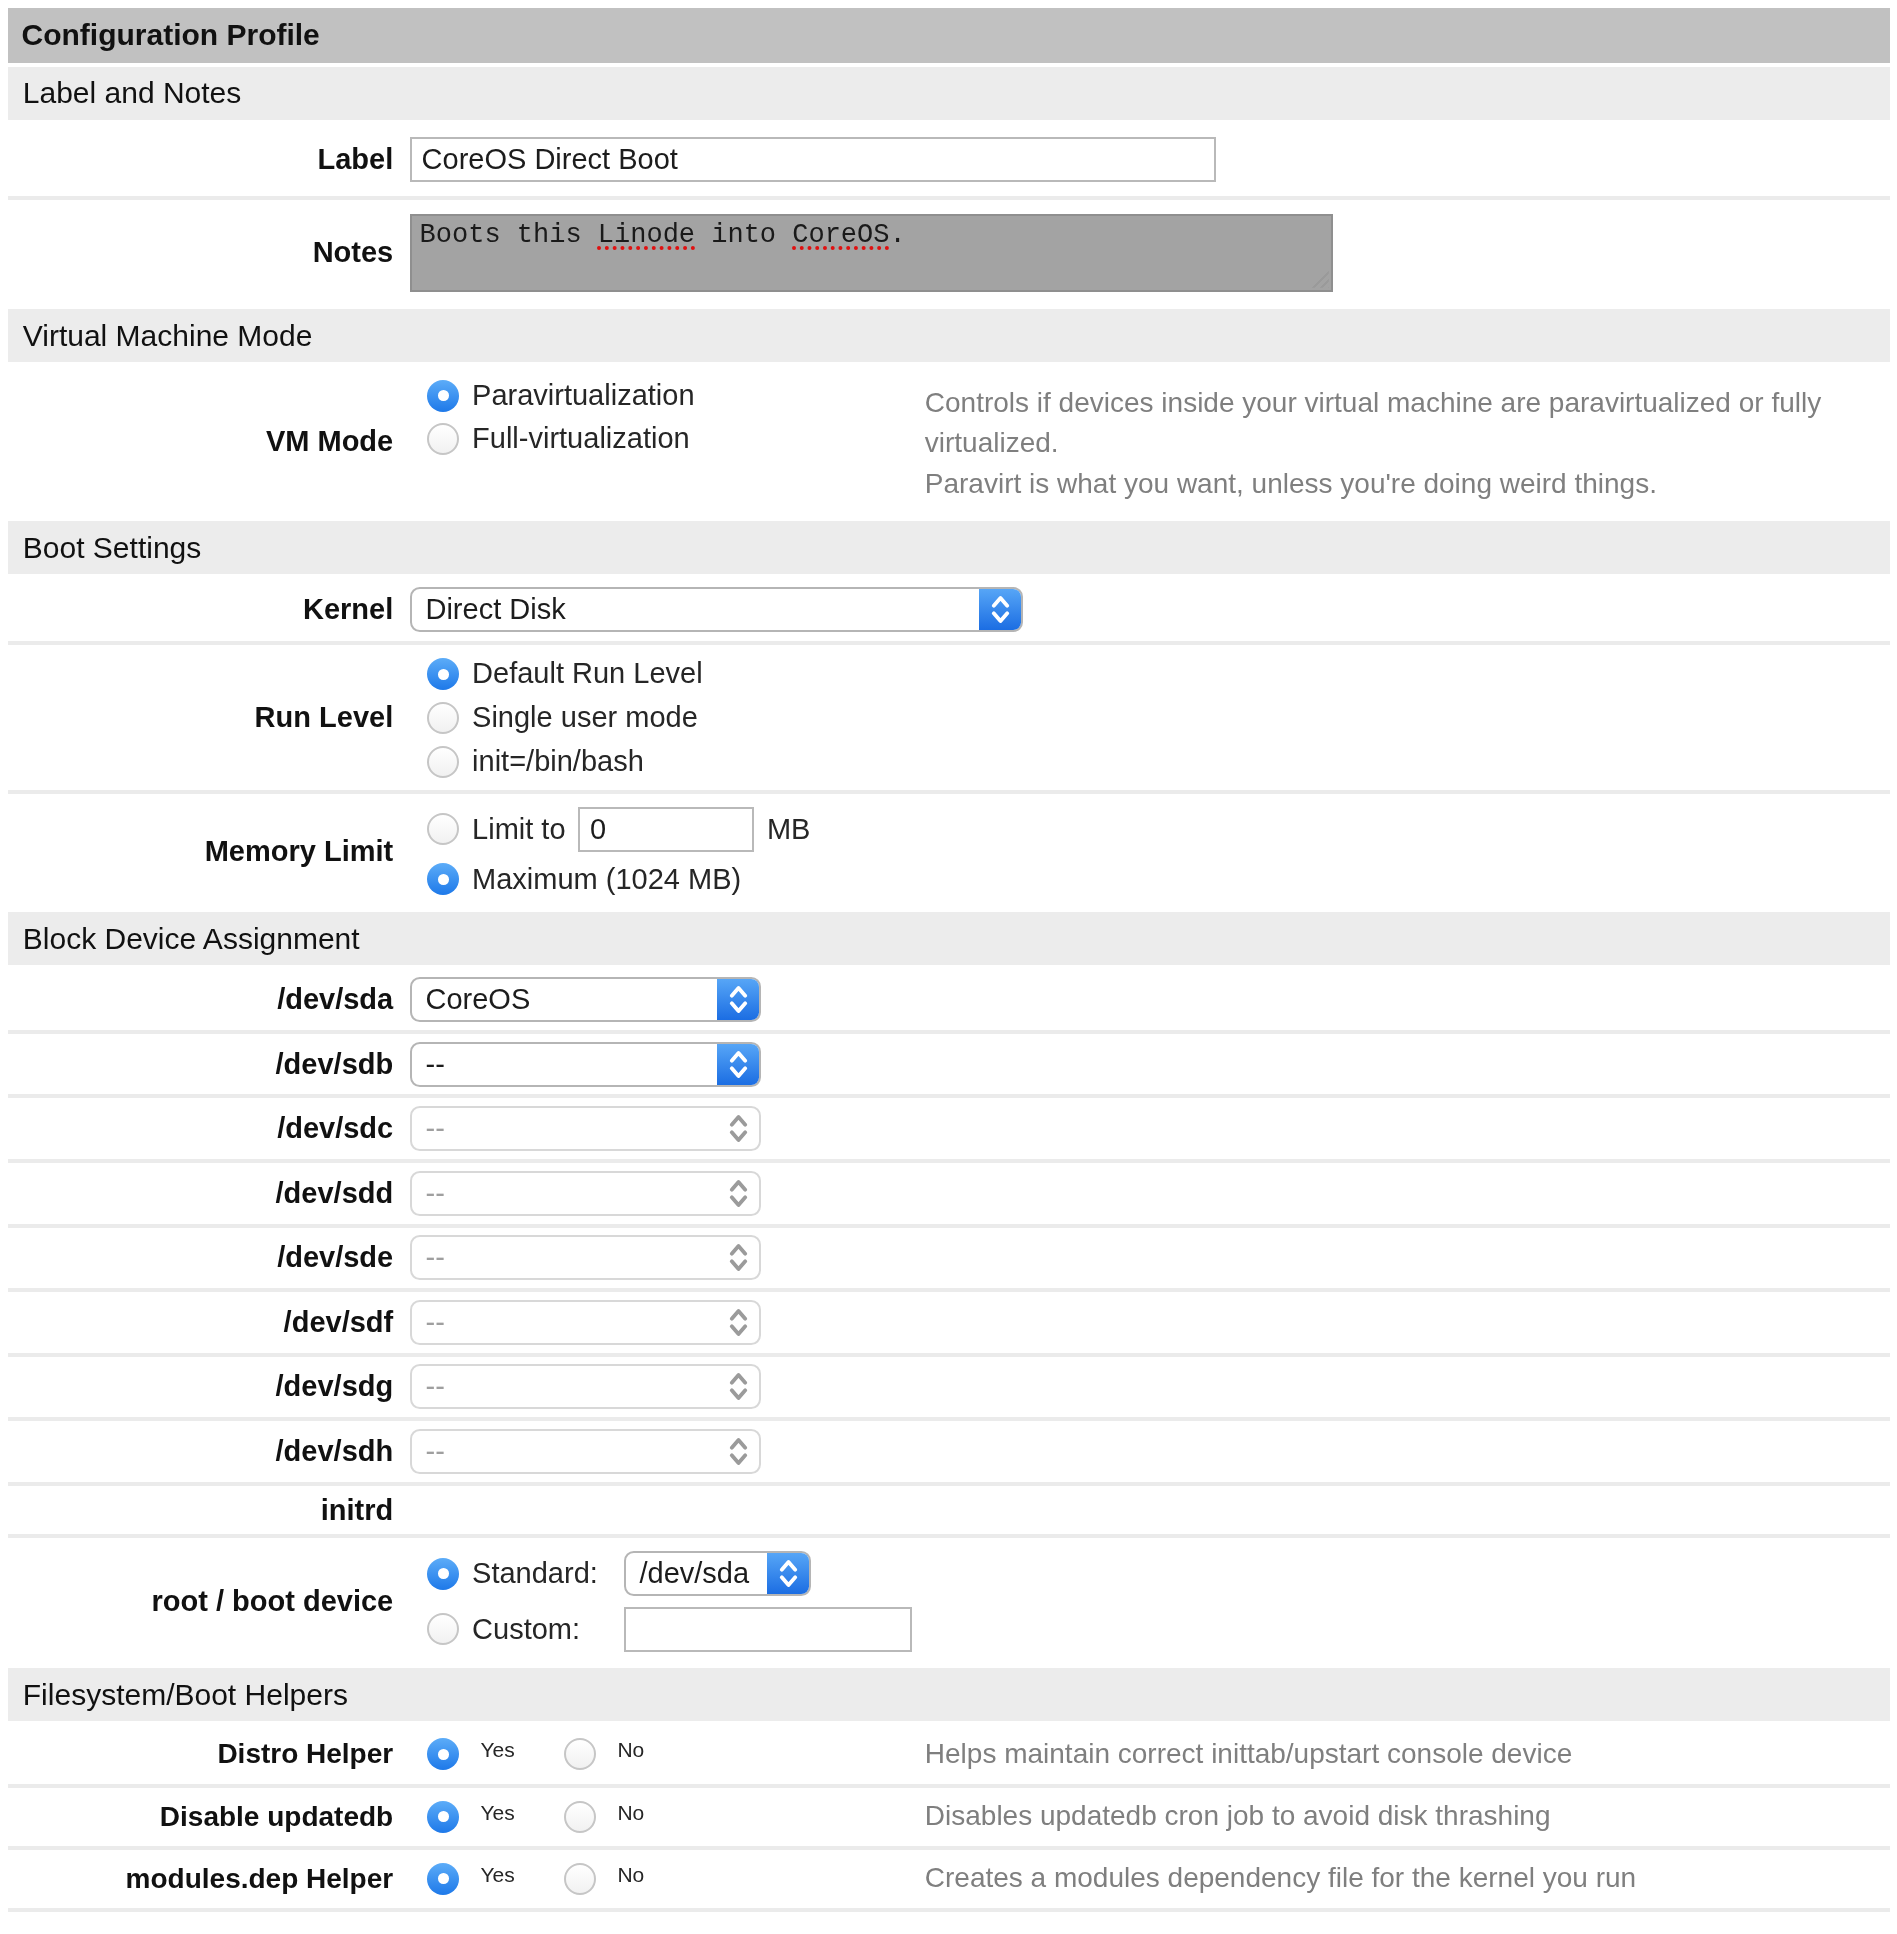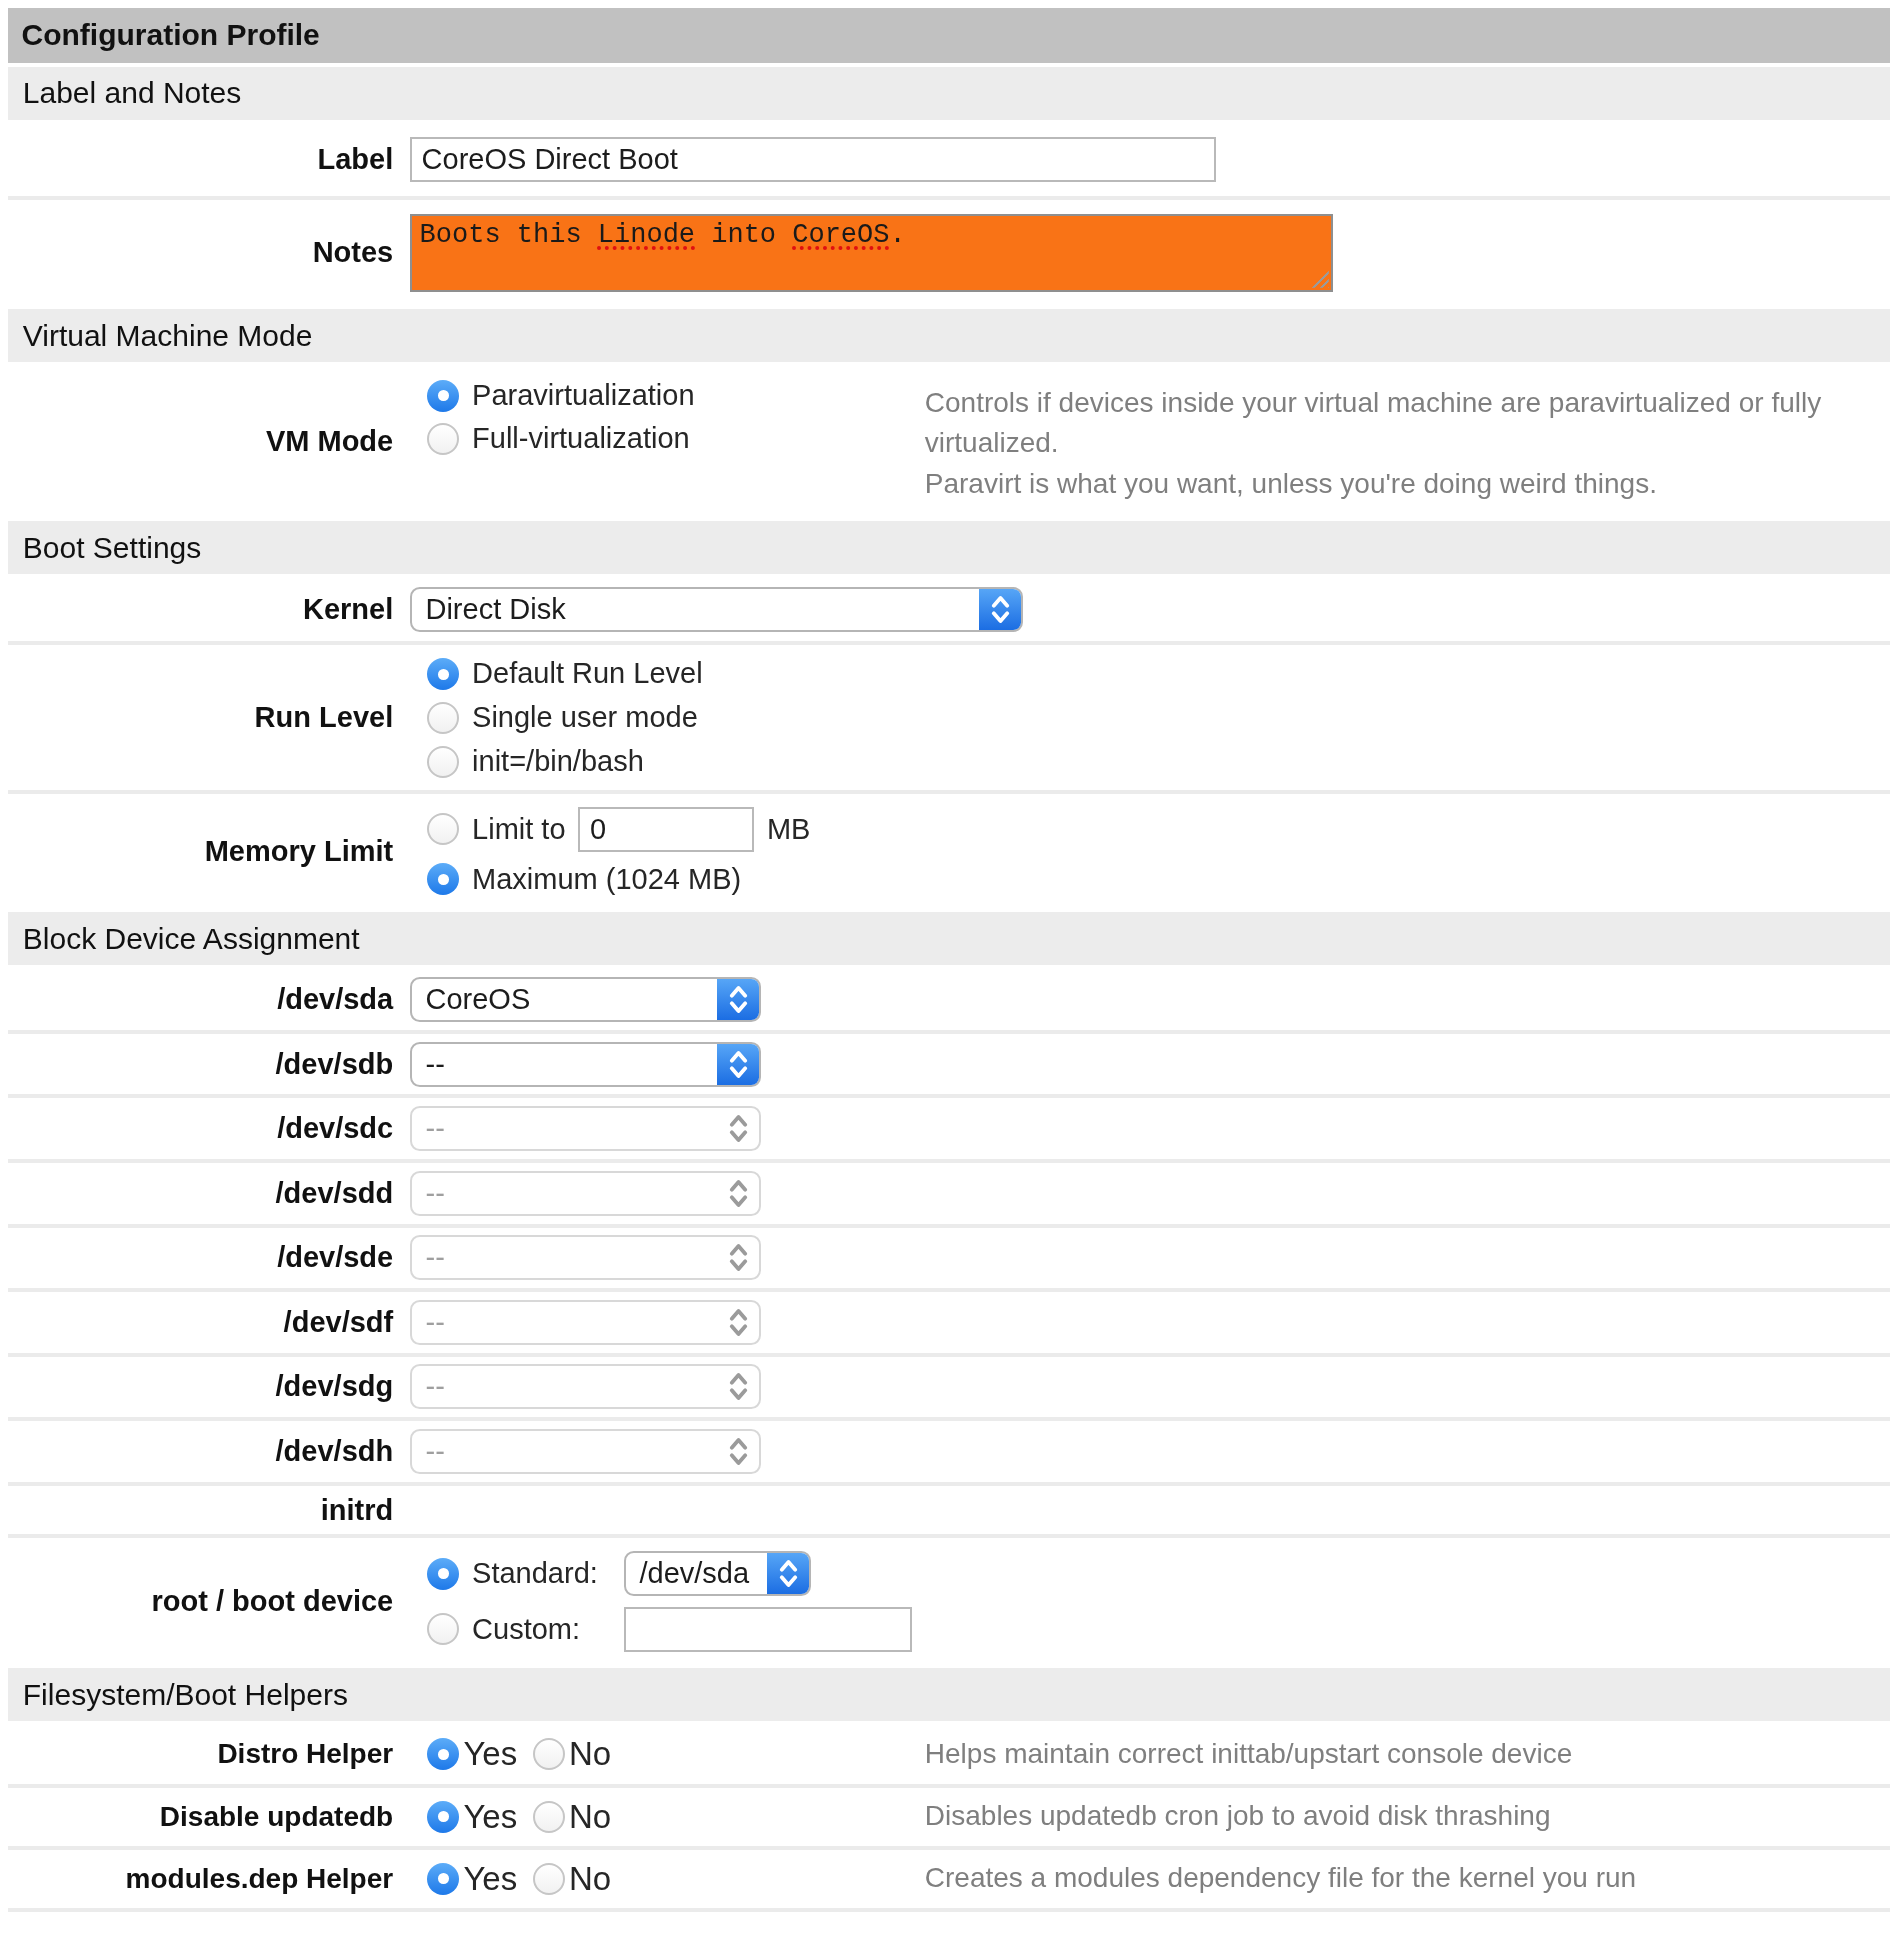--- a/index.html
+++ b/index.html
@@ -34,21 +34,21 @@
   input[type="text"] {
     border: 2px solid #b9b9b9; height: 45px; font-size: 29px;
     font-family: "Liberation Sans", sans-serif; padding: 0 9.8px; color: #1c1c1c;
     background: #fff; outline: none;
   }
   .label-input { width: 806px; }
   .mem-input { width: 176px; border-color: #b3b3b3; }
   .custom-input { width: 288px; }
 
   .notes-box {
-    width: 923px; height: 78px; border: 2px solid #8f8f8f; background: #f97316;
+    width: 923px; height: 78px; border: 2px solid #8f8f8f; background: #a3a3a3;
     font-family: "Liberation Mono", monospace; font-size: 27px; color: #1a1a1a;
     padding: 3.9px 7.8px; position: relative; white-space: pre; overflow: hidden;
   }
   .notes-box .grip {
     position: absolute; right: 2px; bottom: 2px; width: 19.5px; height: 19.5px;
     background: repeating-linear-gradient(135deg, transparent 0 3.9px, #9a9a9a 3.9px 5.9px);
     clip-path: polygon(100% 0, 100% 100%, 0 100%);
   }
   .misspell {
     text-decoration: underline; text-decoration-style: dotted;
@@ -87,21 +87,21 @@
   .sel-initrd { width: 384px; }
   .sel-root   { width: 187px; }
 
   
   .row-field { padding: 13.7px 0; }
   .row-kernel { padding: 8.8px 0; }
   .row-device { padding: 7.8px 0; }
   .row-radio-group { padding: 12.7px 0; }
   .row-helper { padding: 8.8px 0; }
   .helper-label { font-size: 28px; }
-  .yes-no { display: flex; align-items: center; gap: 4px; padding-left: 17.6px; font-size: 33px; color: #262626; }
+  .yes-no { display: flex; align-items: flex-start; gap: 21px; padding-left: 17.6px; font-size: 21px; color: #262626; }
   .yes-no .gap { width: 7.8px; }
   .mem-line { display: flex; align-items: center; gap: 12.7px; font-size: 29px; color: #262626; }
   .root-line { display: flex; align-items: center; gap: 12.7px; font-size: 29px; color: #262626; }
   .root-label { width: 139px; }
 </style>
 </head>
 <body>
 
 <div class="page">
 

